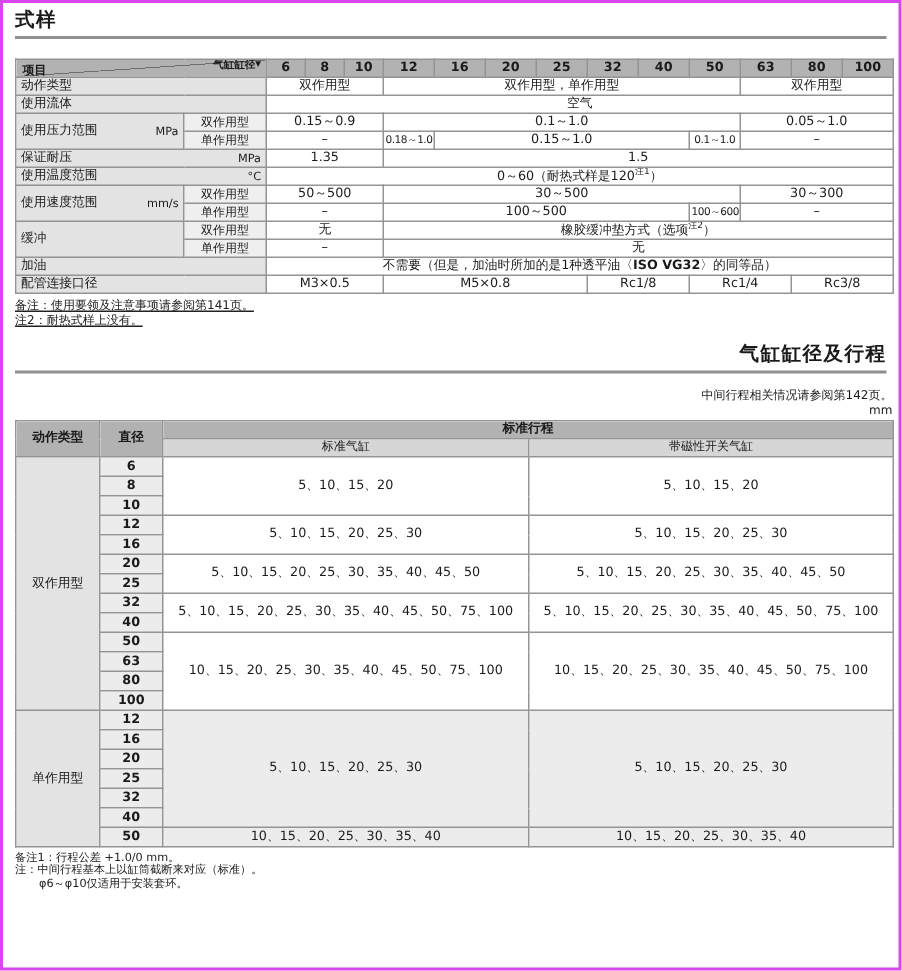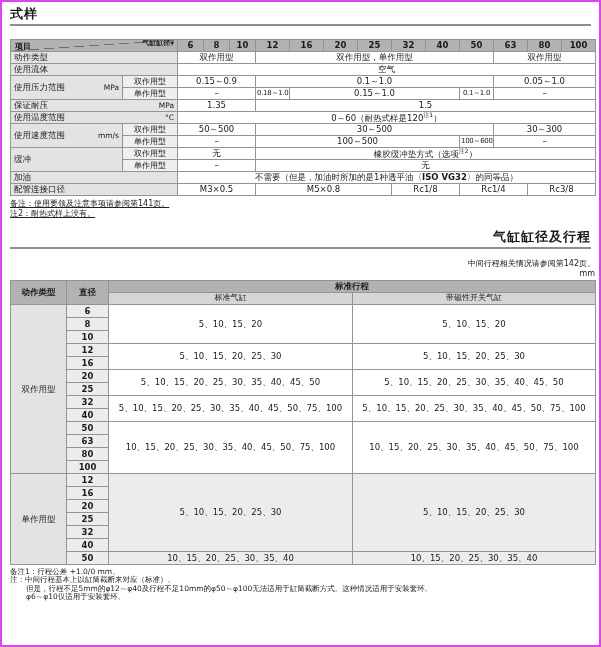--- a/index.html
+++ b/index.html
@@ -301,17 +301,16 @@
       <td class="bore">50</td>
       <td>10、15、20、25、30、35、40</td>
       <td>10、15、20、25、30、35、40</td>
     </tr>
   </tbody>
     </table>
 
   <div class="foot-notes">
     <div>备注1：行程公差 +1.0/0 mm。</div>
     <div>注：中间行程基本上以缸筒截断来对应（标准）。</div>
-    <div class="ind">但是，行程不足5mm的φ12～φ40及行程不足10mm的φ50～φ100无法适用于缸筒截断方式。这种情况适用于安装套环。</div>
     <div class="ind">φ6～φ10仅适用于安装套环。</div>
   </div>
 
 </div>
 
 </body></html>

